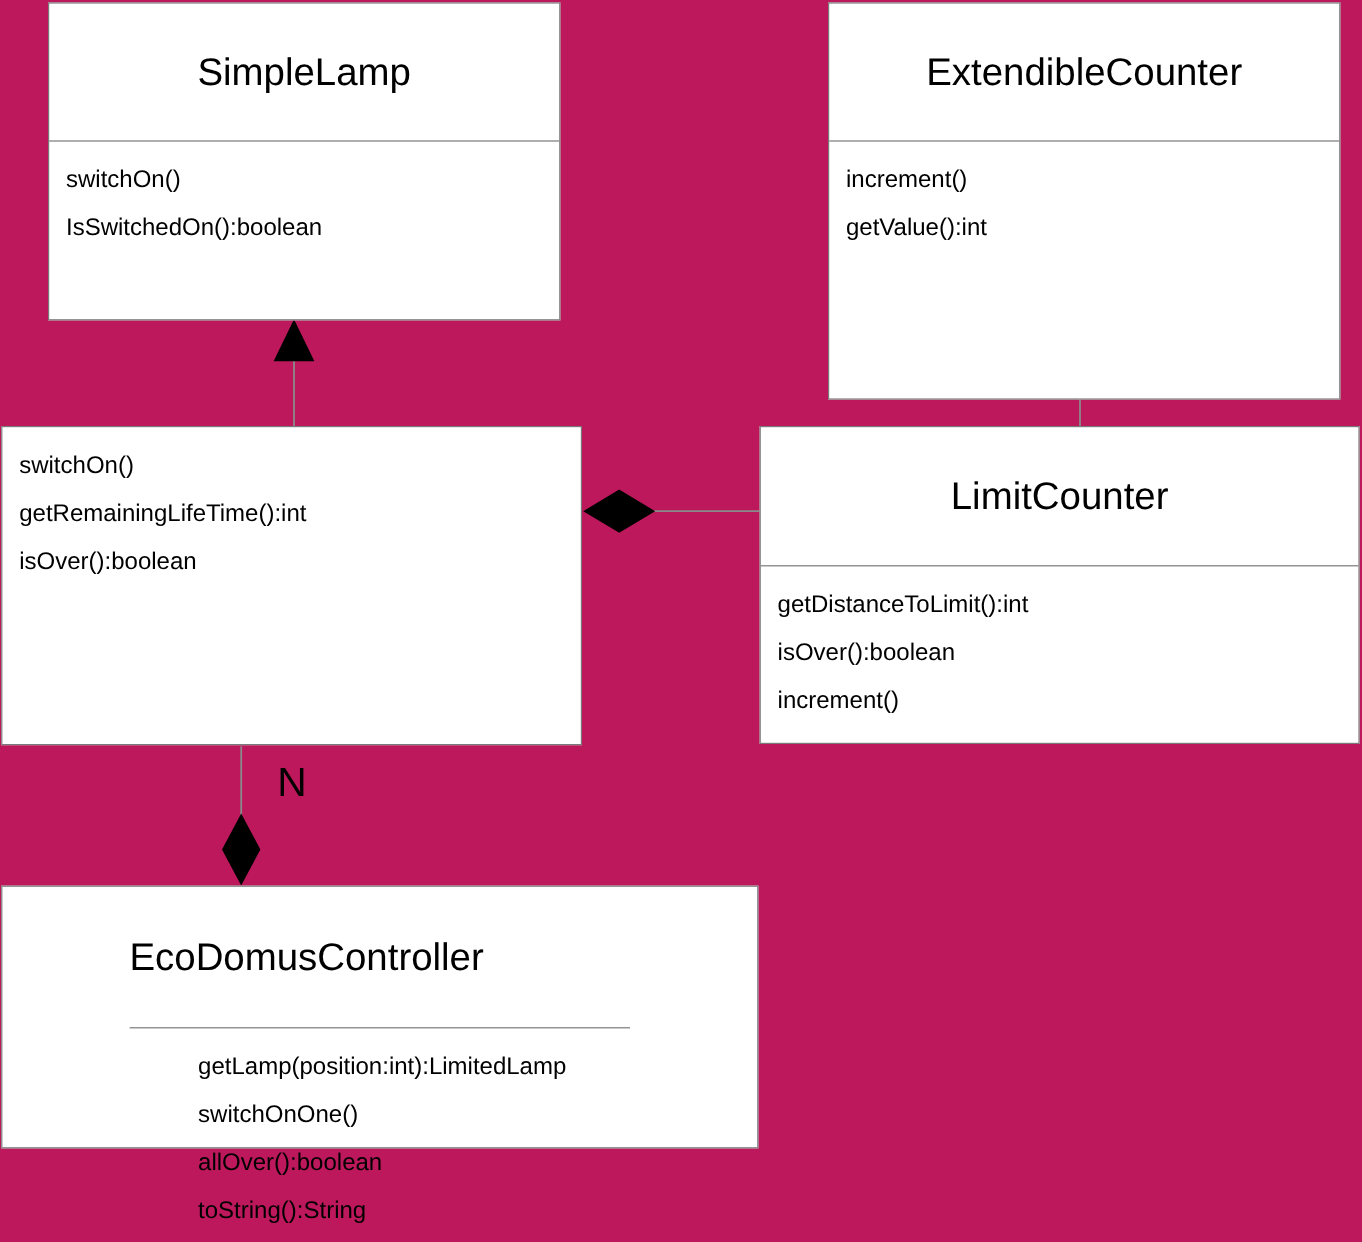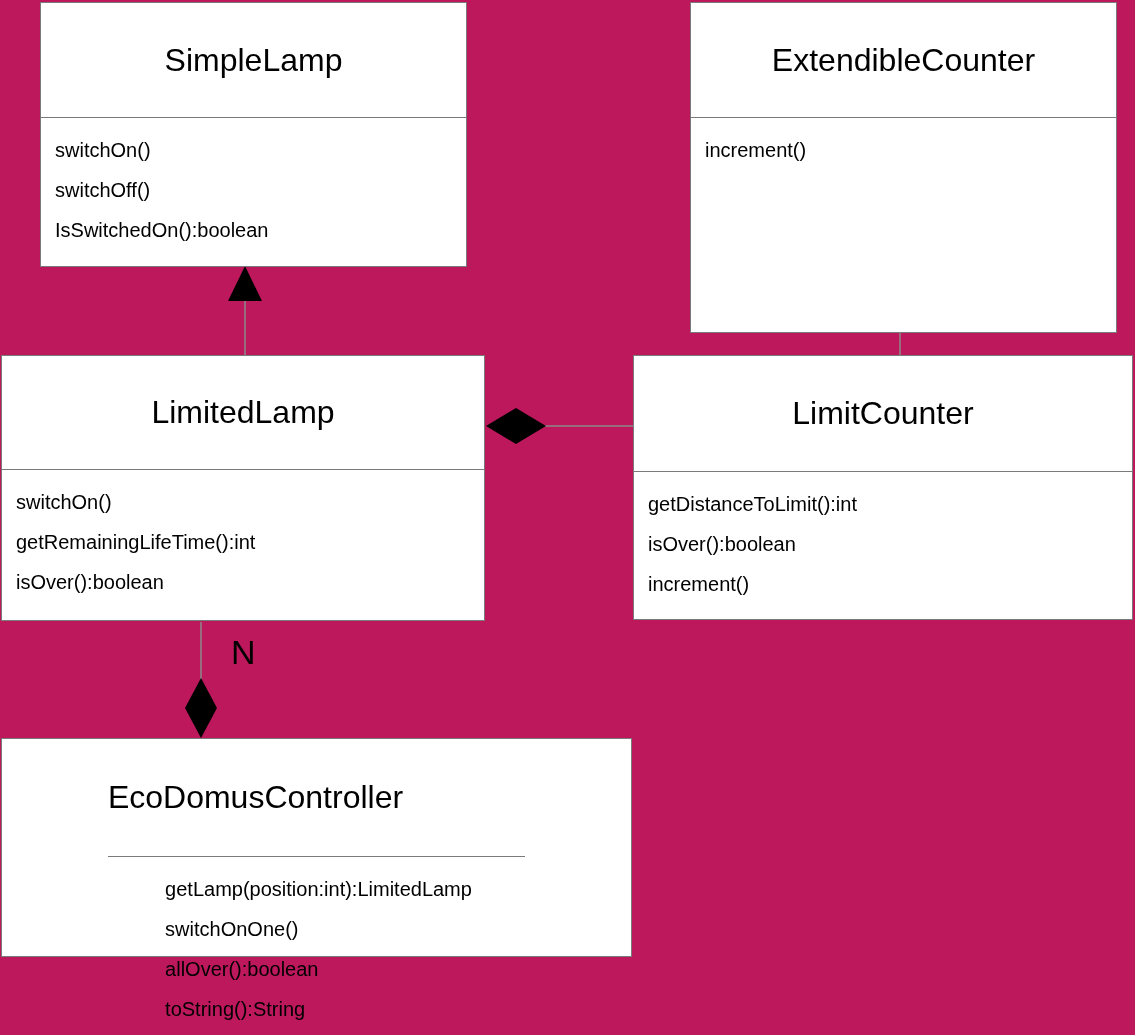--- a/index.html
+++ b/index.html
@@ -96,34 +96,33 @@
     <g>
       <line class="conn-line" x1="201" y1="622" x2="201" y2="682"></line>
       <polygon class="conn-marker" points="201,678 217,708 201,738 185,708"></polygon>
     </g>
   </svg>
 
   <div class="uml-class" id="c-simplelamp">
     <div class="compartment title">SimpleLamp</div>
     <div class="compartment methods">
       <div class="method">switchOn()</div>
-      <div class="method">switchOff()</div>
       <div class="method">IsSwitchedOn():boolean</div>
     </div>
   </div>
 
   <div class="uml-class" id="c-extendiblecounter">
     <div class="compartment title">ExtendibleCounter</div>
     <div class="compartment methods">
       <div class="method">increment()</div>
+      <div class="method">getValue():int</div>
     </div>
   </div>
 
   <div class="uml-class" id="c-limitedlamp">
-    <div class="compartment title">LimitedLamp</div>
     <div class="compartment methods">
       <div class="method">switchOn()</div>
       <div class="method">getRemainingLifeTime():int</div>
       <div class="method">isOver():boolean</div>
     </div>
   </div>
 
   <div class="uml-class" id="c-limitcounter">
     <div class="compartment title">LimitCounter</div>
     <div class="compartment methods">

